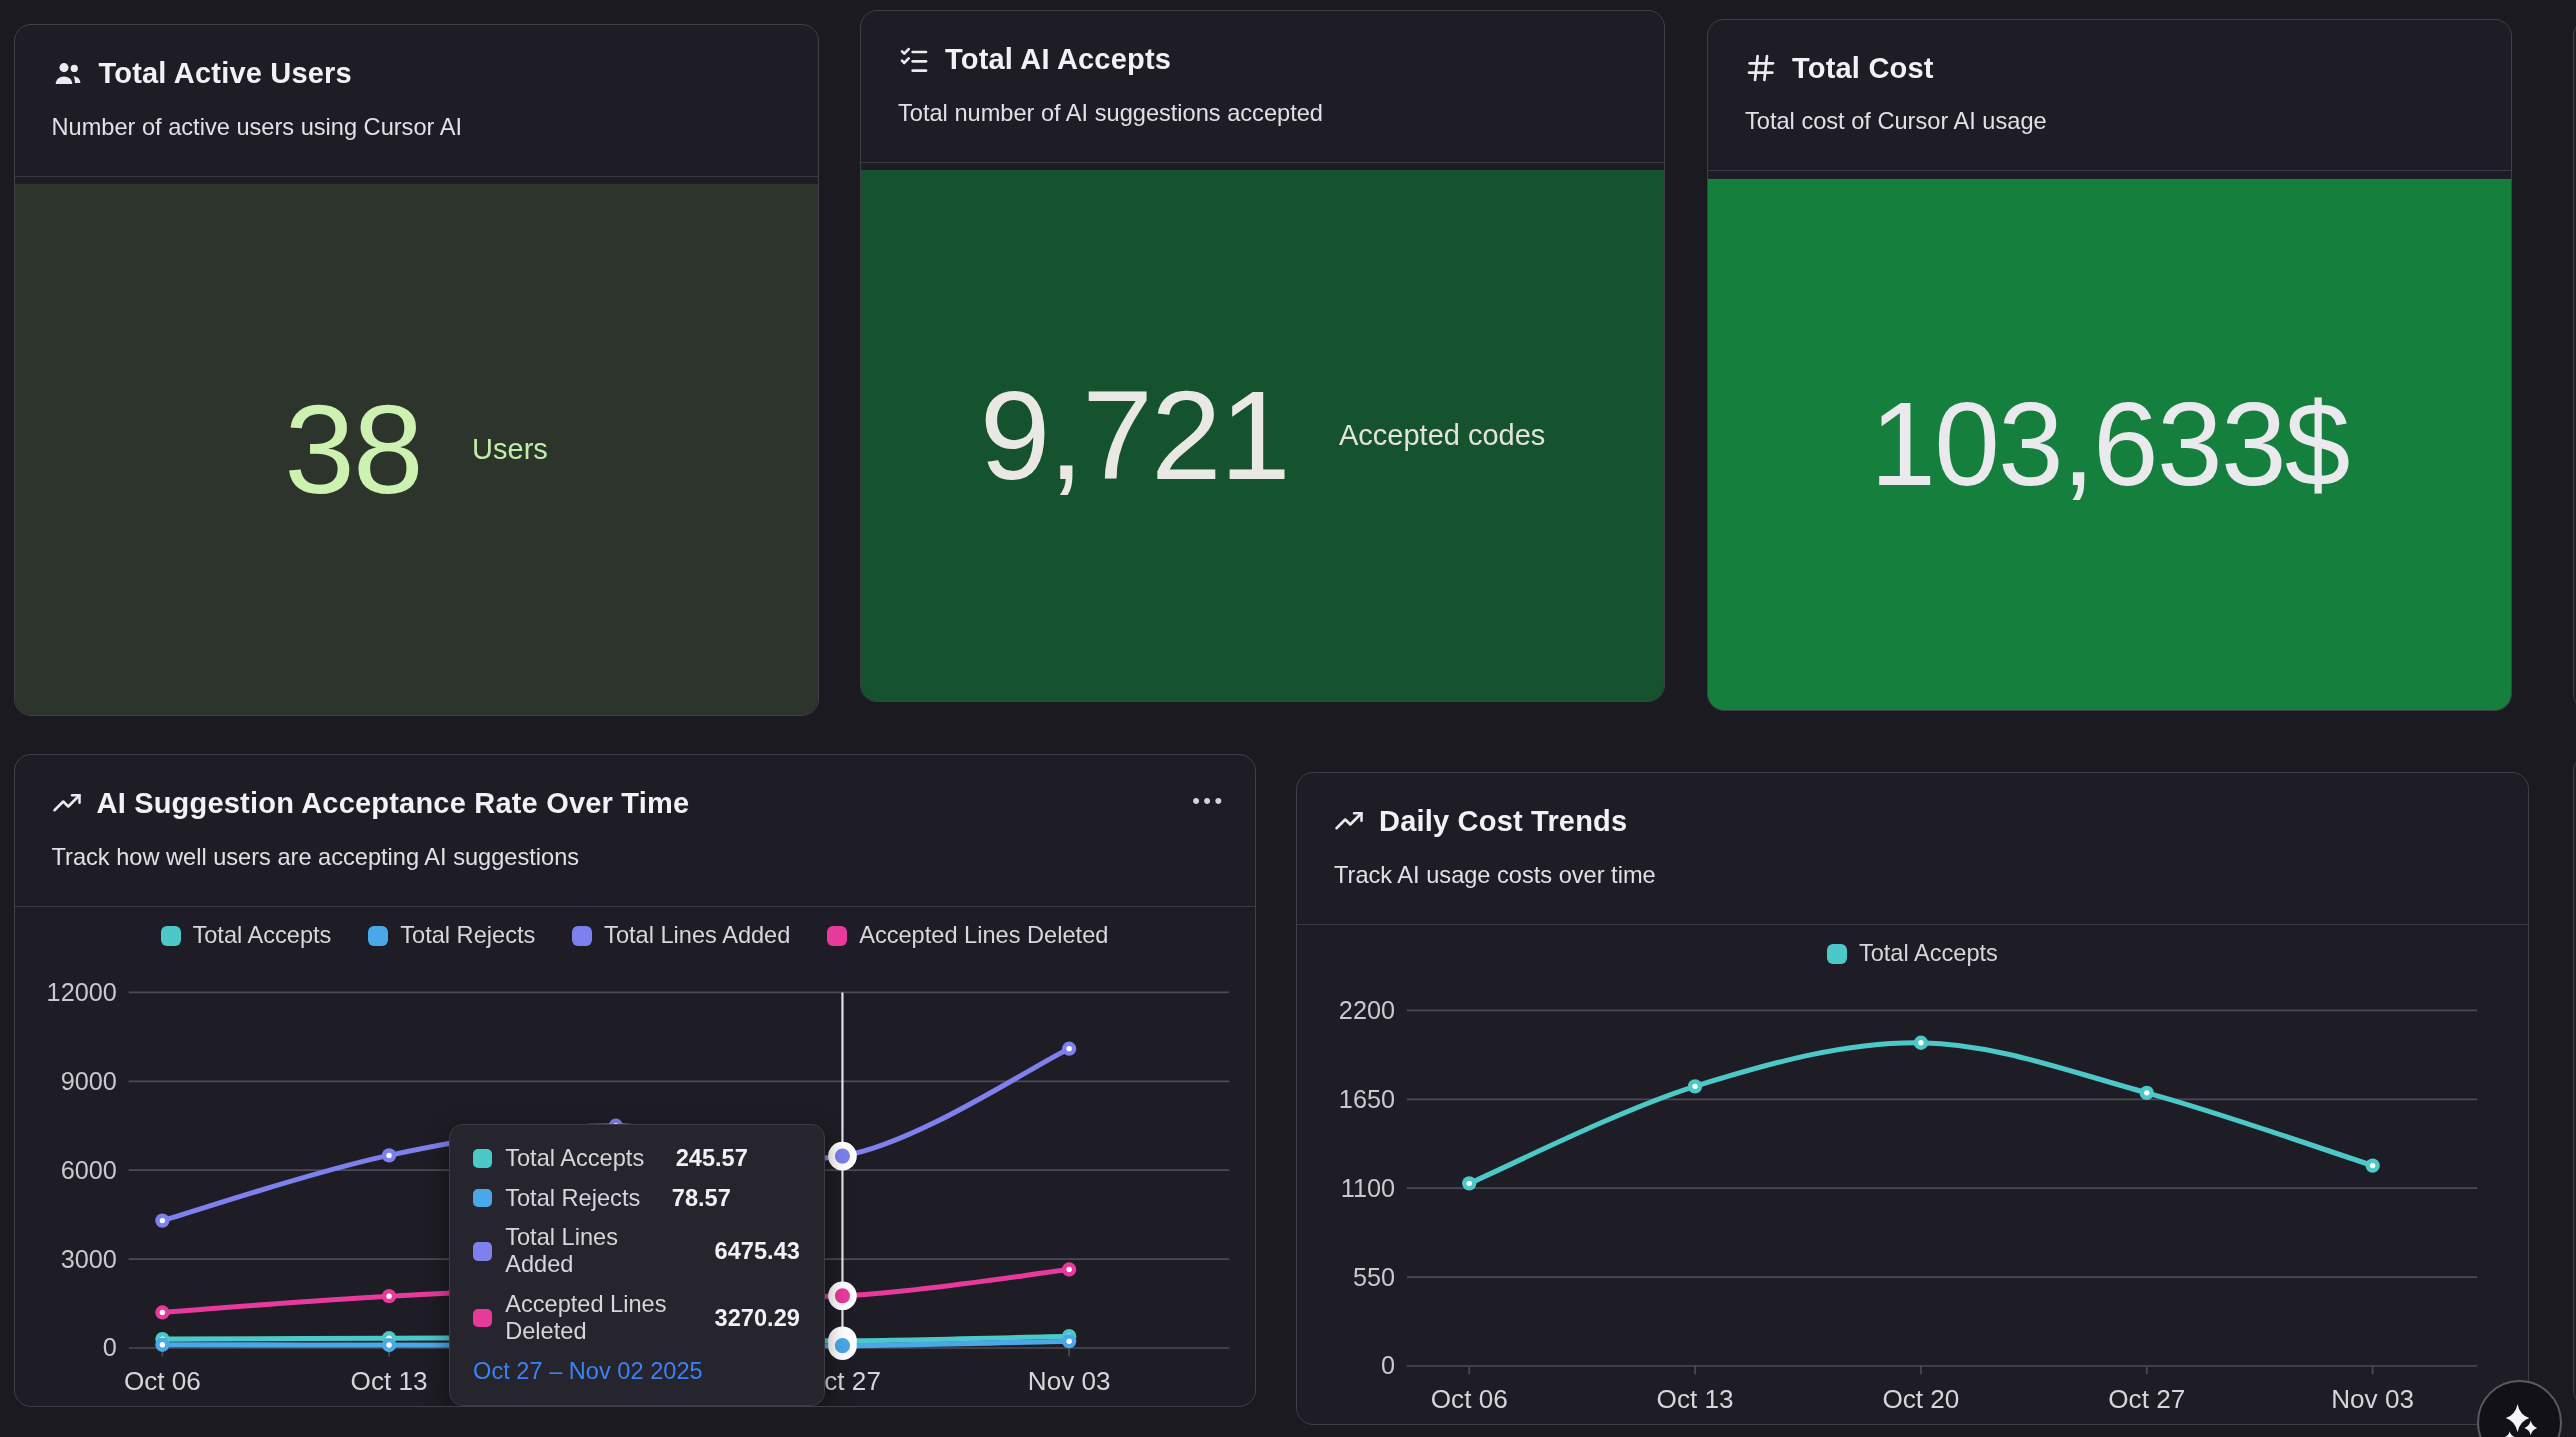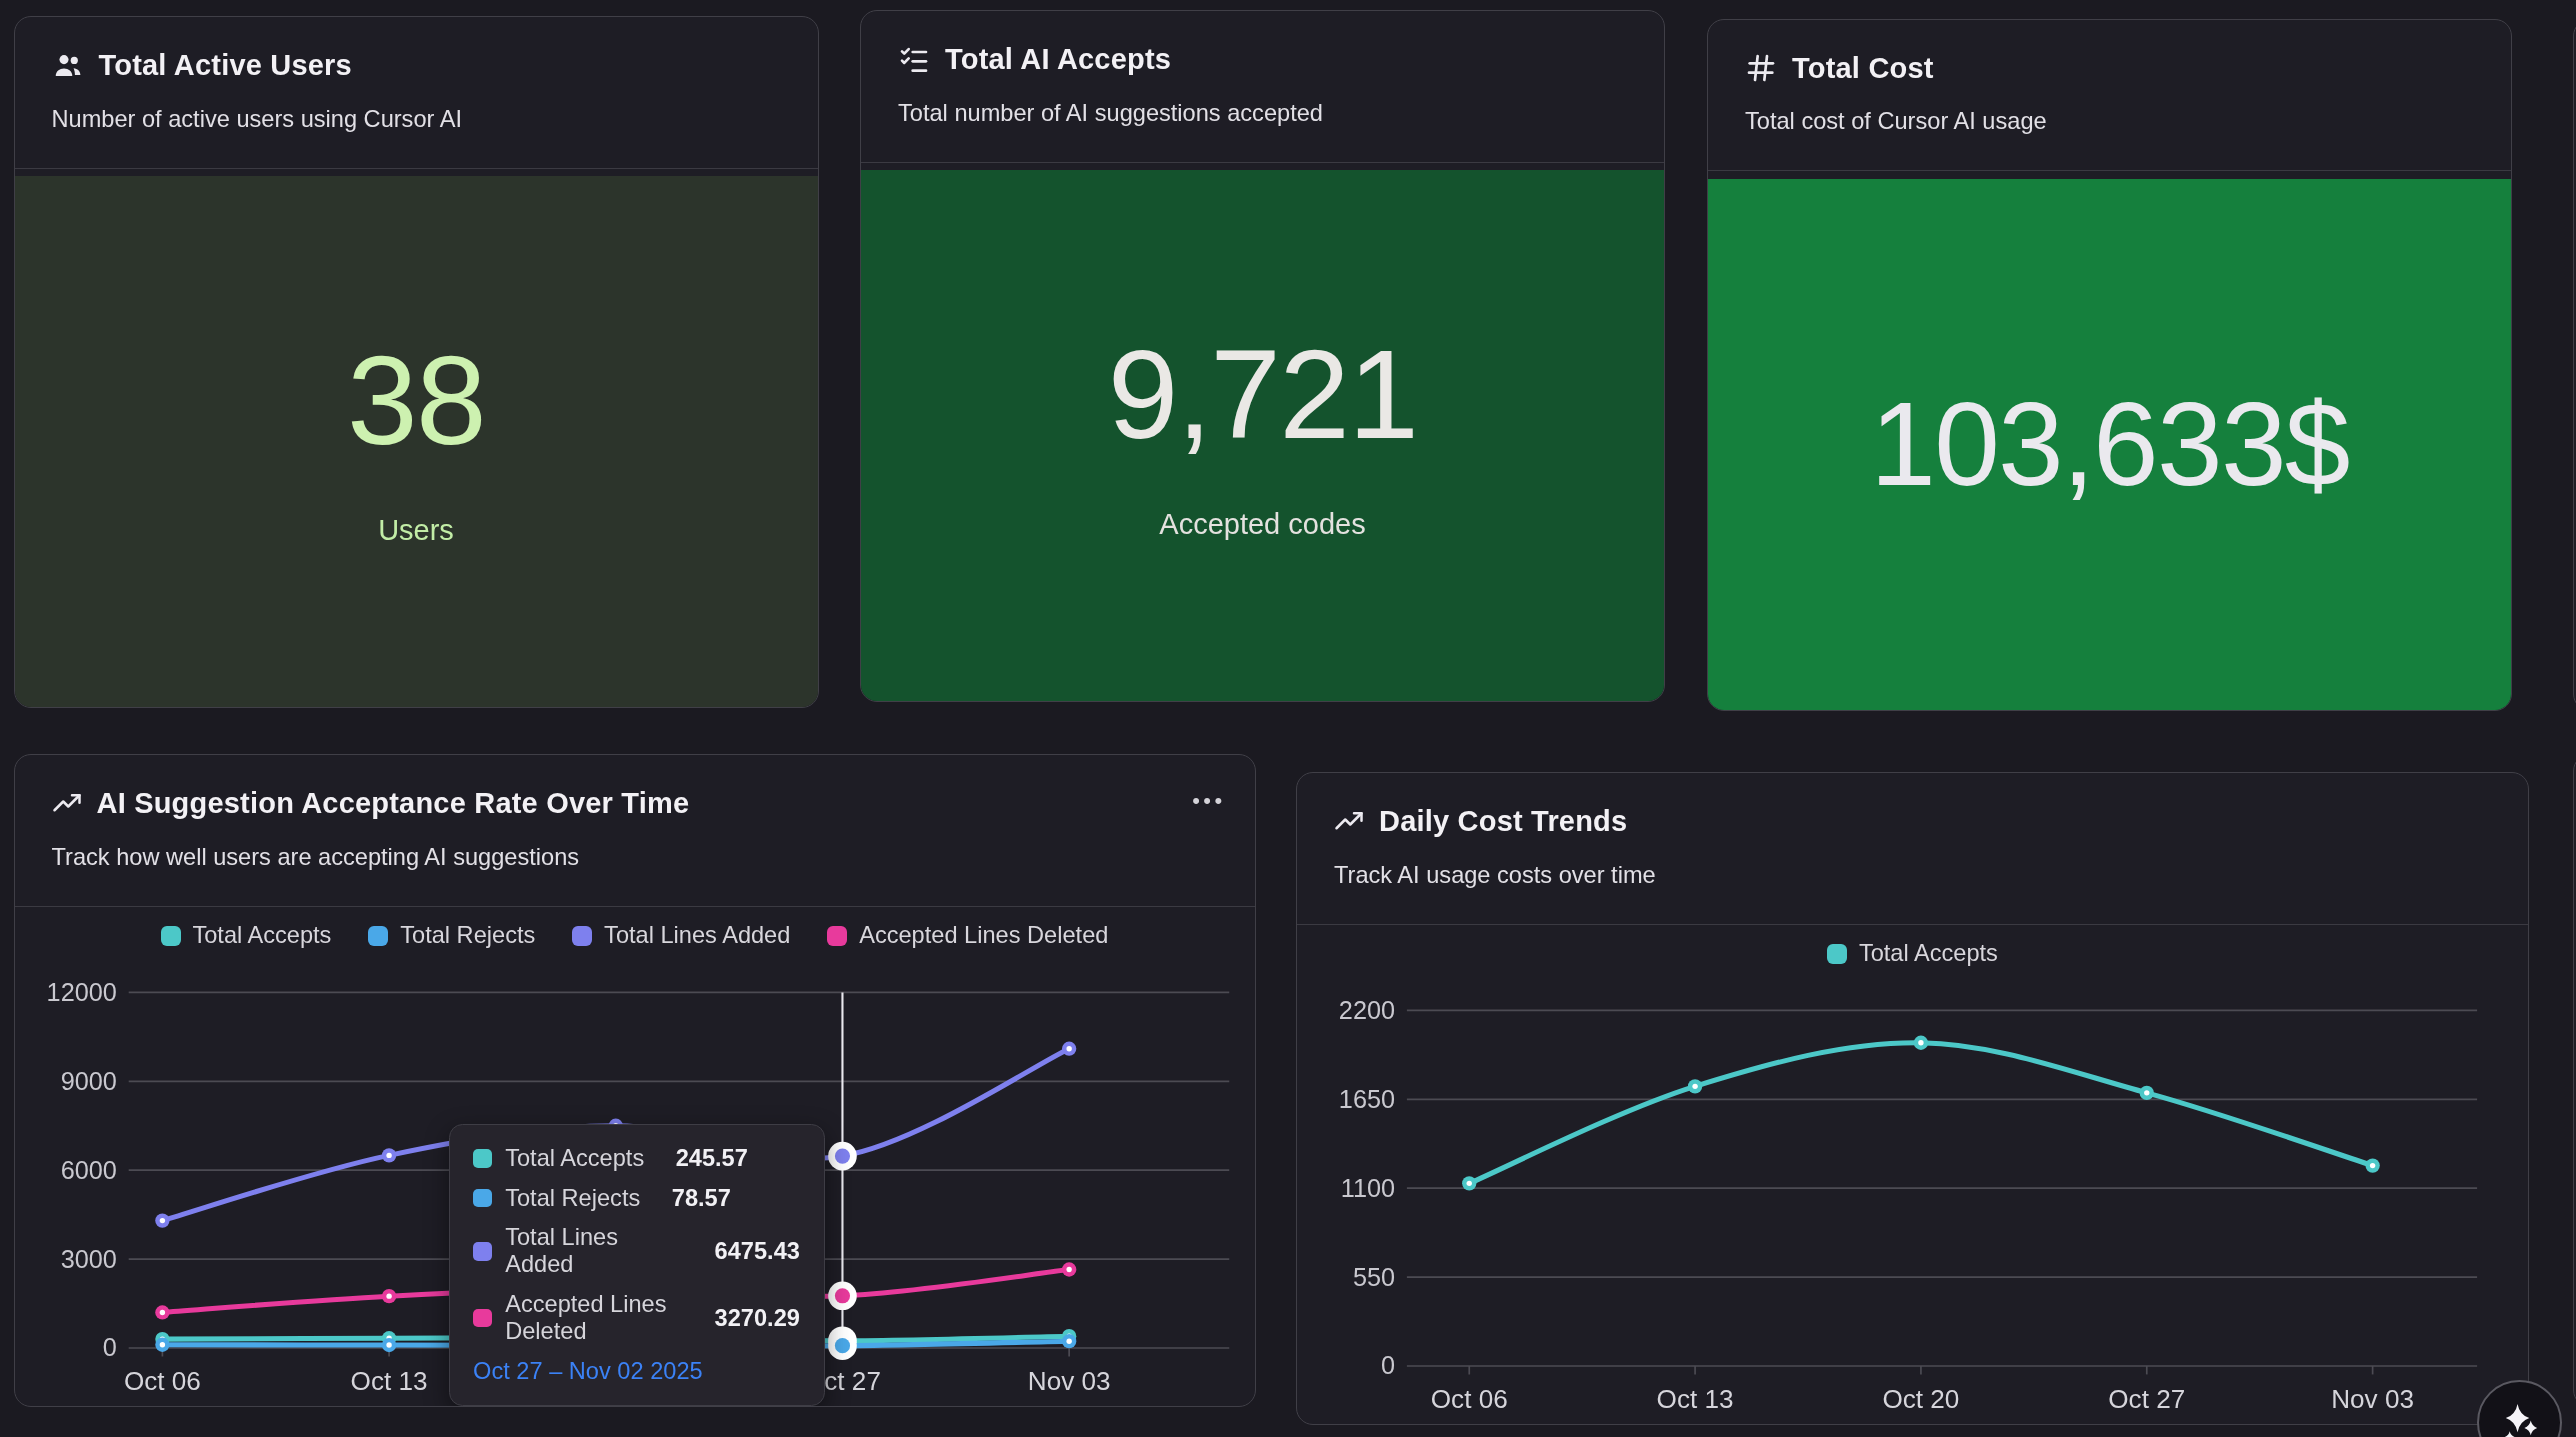--- a/index.html
+++ b/index.html
@@ -26,21 +26,21 @@
   .title-row svg{flex:0 0 auto}
   .card-title{font-size:29px;font-weight:700;color:#f3f1f5;letter-spacing:0.2px}
   .card-subtitle{margin-top:23.6px;font-size:23.6px;font-weight:400;color:#e2e0e6}
   .menu-dots{
     position:absolute;top:35px;right:29px;
     font-size:22px;letter-spacing:3.4px;color:#d4d3d9;cursor:pointer;line-height:1;
   }
   
   .stat-body{
     position:absolute;left:0;right:0;top:159px;bottom:0;
-    display:flex;flex-direction:column;align-items:center;justify-content:center;gap:50px;
+    display:flex;flex-direction:row;align-items:center;justify-content:center;gap:50px;
   }
   .big-value{font-size:127px;font-weight:400;letter-spacing:-1.7px;line-height:1}
   .stat-card3 .big-value{font-size:118px}
   .value-label{font-size:29px;font-weight:400}
   .value-label:empty{display:none}
   
   .legend-row{
     position:absolute;left:0;right:0;top:167px;
     display:flex;justify-content:center;align-items:center;gap:37px;
   }
@@ -69,21 +69,21 @@
   
   .fab{
     position:absolute;left:2477px;top:1380px;width:81px;height:81px;
     border-radius:50%;background:#121117;border:2.5px solid #5a5961;
     display:flex;align-items:center;justify-content:center;z-index:9;cursor:pointer;
   }
 </style>
 </head>
 <body style="background: rgb(27, 26, 33);">
 
-<div class="card stat-card" style="left:13.5px;top:16px;width:805px;height:692px">
+<div class="card stat-card" style="left:13.5px;top:24px;width:805px;height:692px">
   <div class="card-header">
     <div class="title-row">
       <svg width="32" height="32" viewBox="0 0 24 24" fill="#eceaf0">
         <circle cx="9" cy="7.2" r="3.4"></circle>
         <path d="M2.8 19.5c0-3.4 2.8-5.6 6.2-5.6s6.2 2.2 6.2 5.6z"></path>
         <circle cx="16.7" cy="7.8" r="2.7"></circle>
         <path d="M16.2 13.6c2.9.2 5.1 2.2 5.1 5.1h-4.1c0-2-.4-3.8-1-5.1z"></path>
       </svg>
       <span class="card-title">Total Active Users</span>
     </div>

